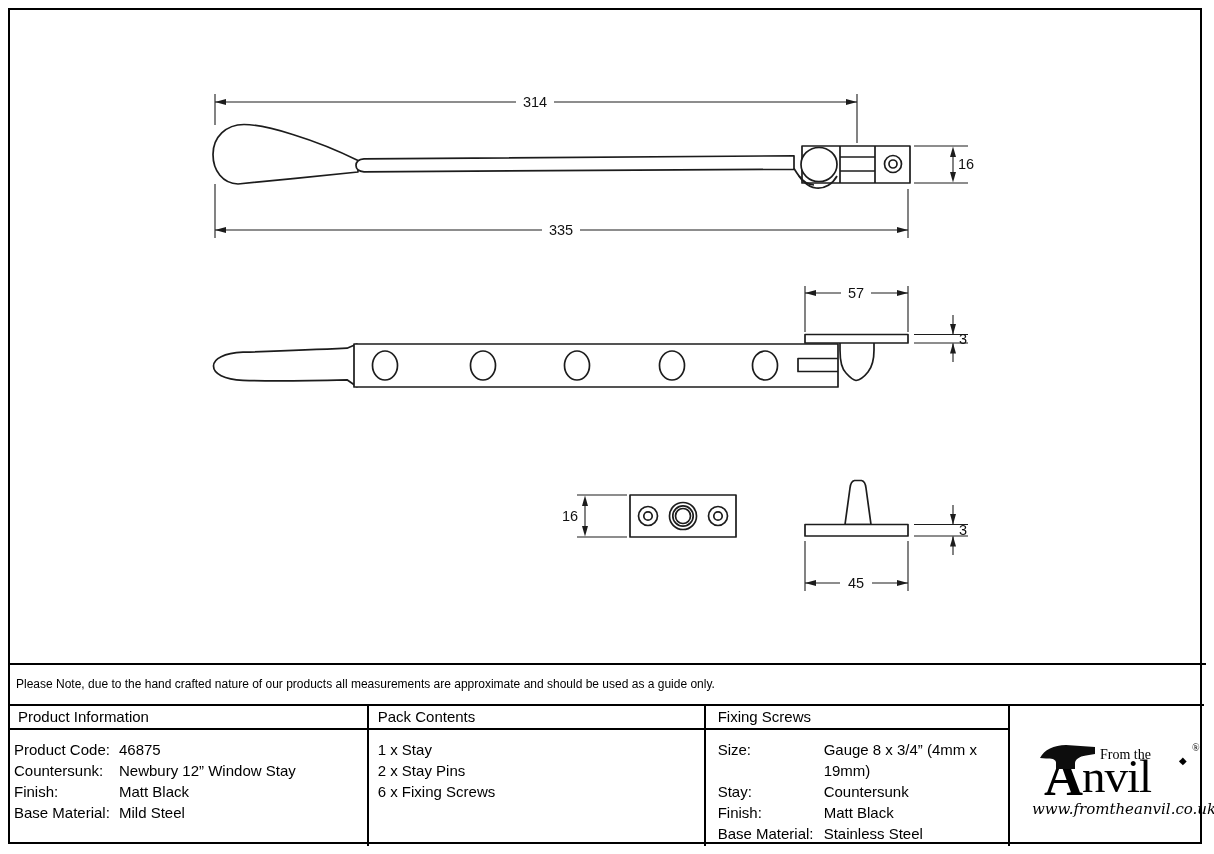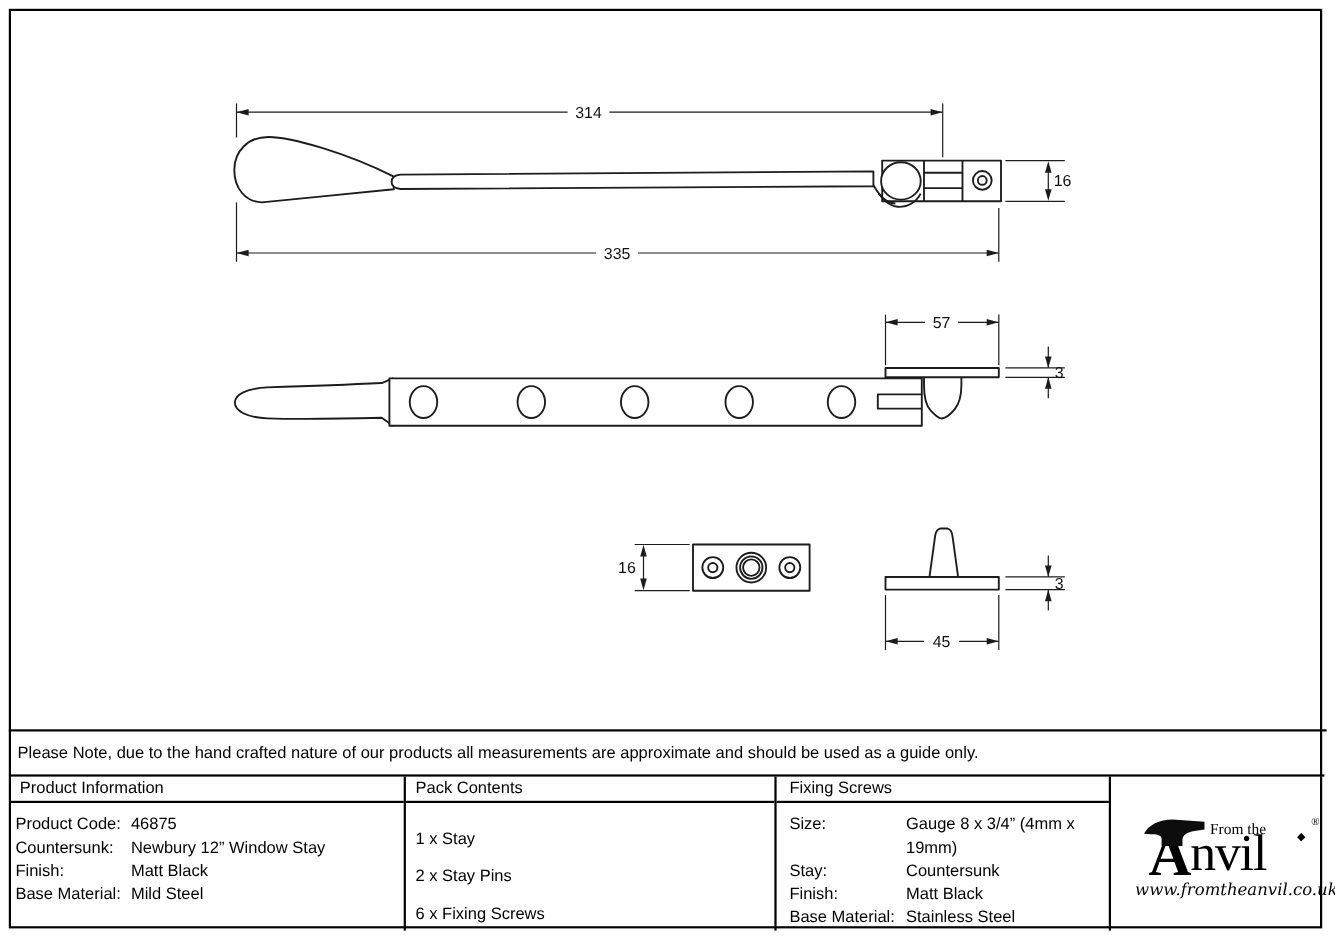--- a/index.html
+++ b/index.html
@@ -8,34 +8,34 @@
   .frame{position:absolute;left:8px;top:8px;width:1194px;height:836px;
          border:2px solid #000;box-sizing:border-box;}
   svg.drawing{position:absolute;left:0;top:0;}
   .part{fill:#fff;stroke:#1c1c1c;stroke-width:1.7;stroke-linejoin:round;}
   .pline{fill:none;stroke:#1c1c1c;stroke-width:1.7;stroke-linejoin:round;}
   .dim{fill:none;stroke:#1c1c1c;stroke-width:1.1;}
   .arrow{fill:#1c1c1c;stroke:none;}
   .dimtxt{font:14.5px "Liberation Sans",sans-serif;fill:#111;}
   .note-row{position:absolute;left:8px;top:663px;width:1198px;height:41px;
             box-sizing:border-box;border-top:2px solid #000;
-            line-height:39px;padding-left:8px;font-size:15px;}
+            line-height:39px;padding-left:8px;font-size:12px;}
   .grid{position:absolute;left:10px;top:704px;width:1194px;height:142px;
         box-sizing:border-box;border-top:2px solid #000;display:flex;}
   .col{box-sizing:border-box;height:100%;}
   .col.bl{border-left:2px solid #000;}
   .c1{width:394px;} .c2{width:372px;} .c3{width:336px;} .c4{width:202px;}
   .cell-header{height:22px;line-height:22px;border-bottom:2px solid #000;
                font-size:15px;padding-left:8px;}
   .c2 .cell-header{padding-left:9px;} .c3 .cell-header{padding-left:12px;}
   .cell-body{padding-top:9px;font-size:15px;line-height:21px;}
   .kv{display:flex;}
   .kv .k{width:105px;padding-left:4px;flex:none;}
   .c3 .kv .k{width:106px;padding-left:12px;}
-  .pack-item{padding-left:9px;margin-top:13px;}
+  .pack-item{padding-left:9px;}
   .brand{position:relative;width:160px;height:74px;margin:38px 0 0 34px;}
   .b-A{position:absolute;left:0;top:6px;font-family:"Liberation Serif",serif;
        font-size:54px;line-height:54px;font-weight:bold;}
   .anvil-icon{position:absolute;left:-4px;top:-2px;}
   .b-top{position:absolute;left:56px;top:3px;font-family:"Liberation Serif",serif;
          font-size:14px;white-space:nowrap;}
   .b-diamond{position:absolute;left:135px;top:11px;font-size:10px;}
   .b-name{position:absolute;left:38px;top:7px;font-family:"Liberation Serif",serif;
           font-size:47px;line-height:50px;letter-spacing:-1px;}
   .b-reg{position:absolute;left:148px;top:-2px;font-size:10px;

